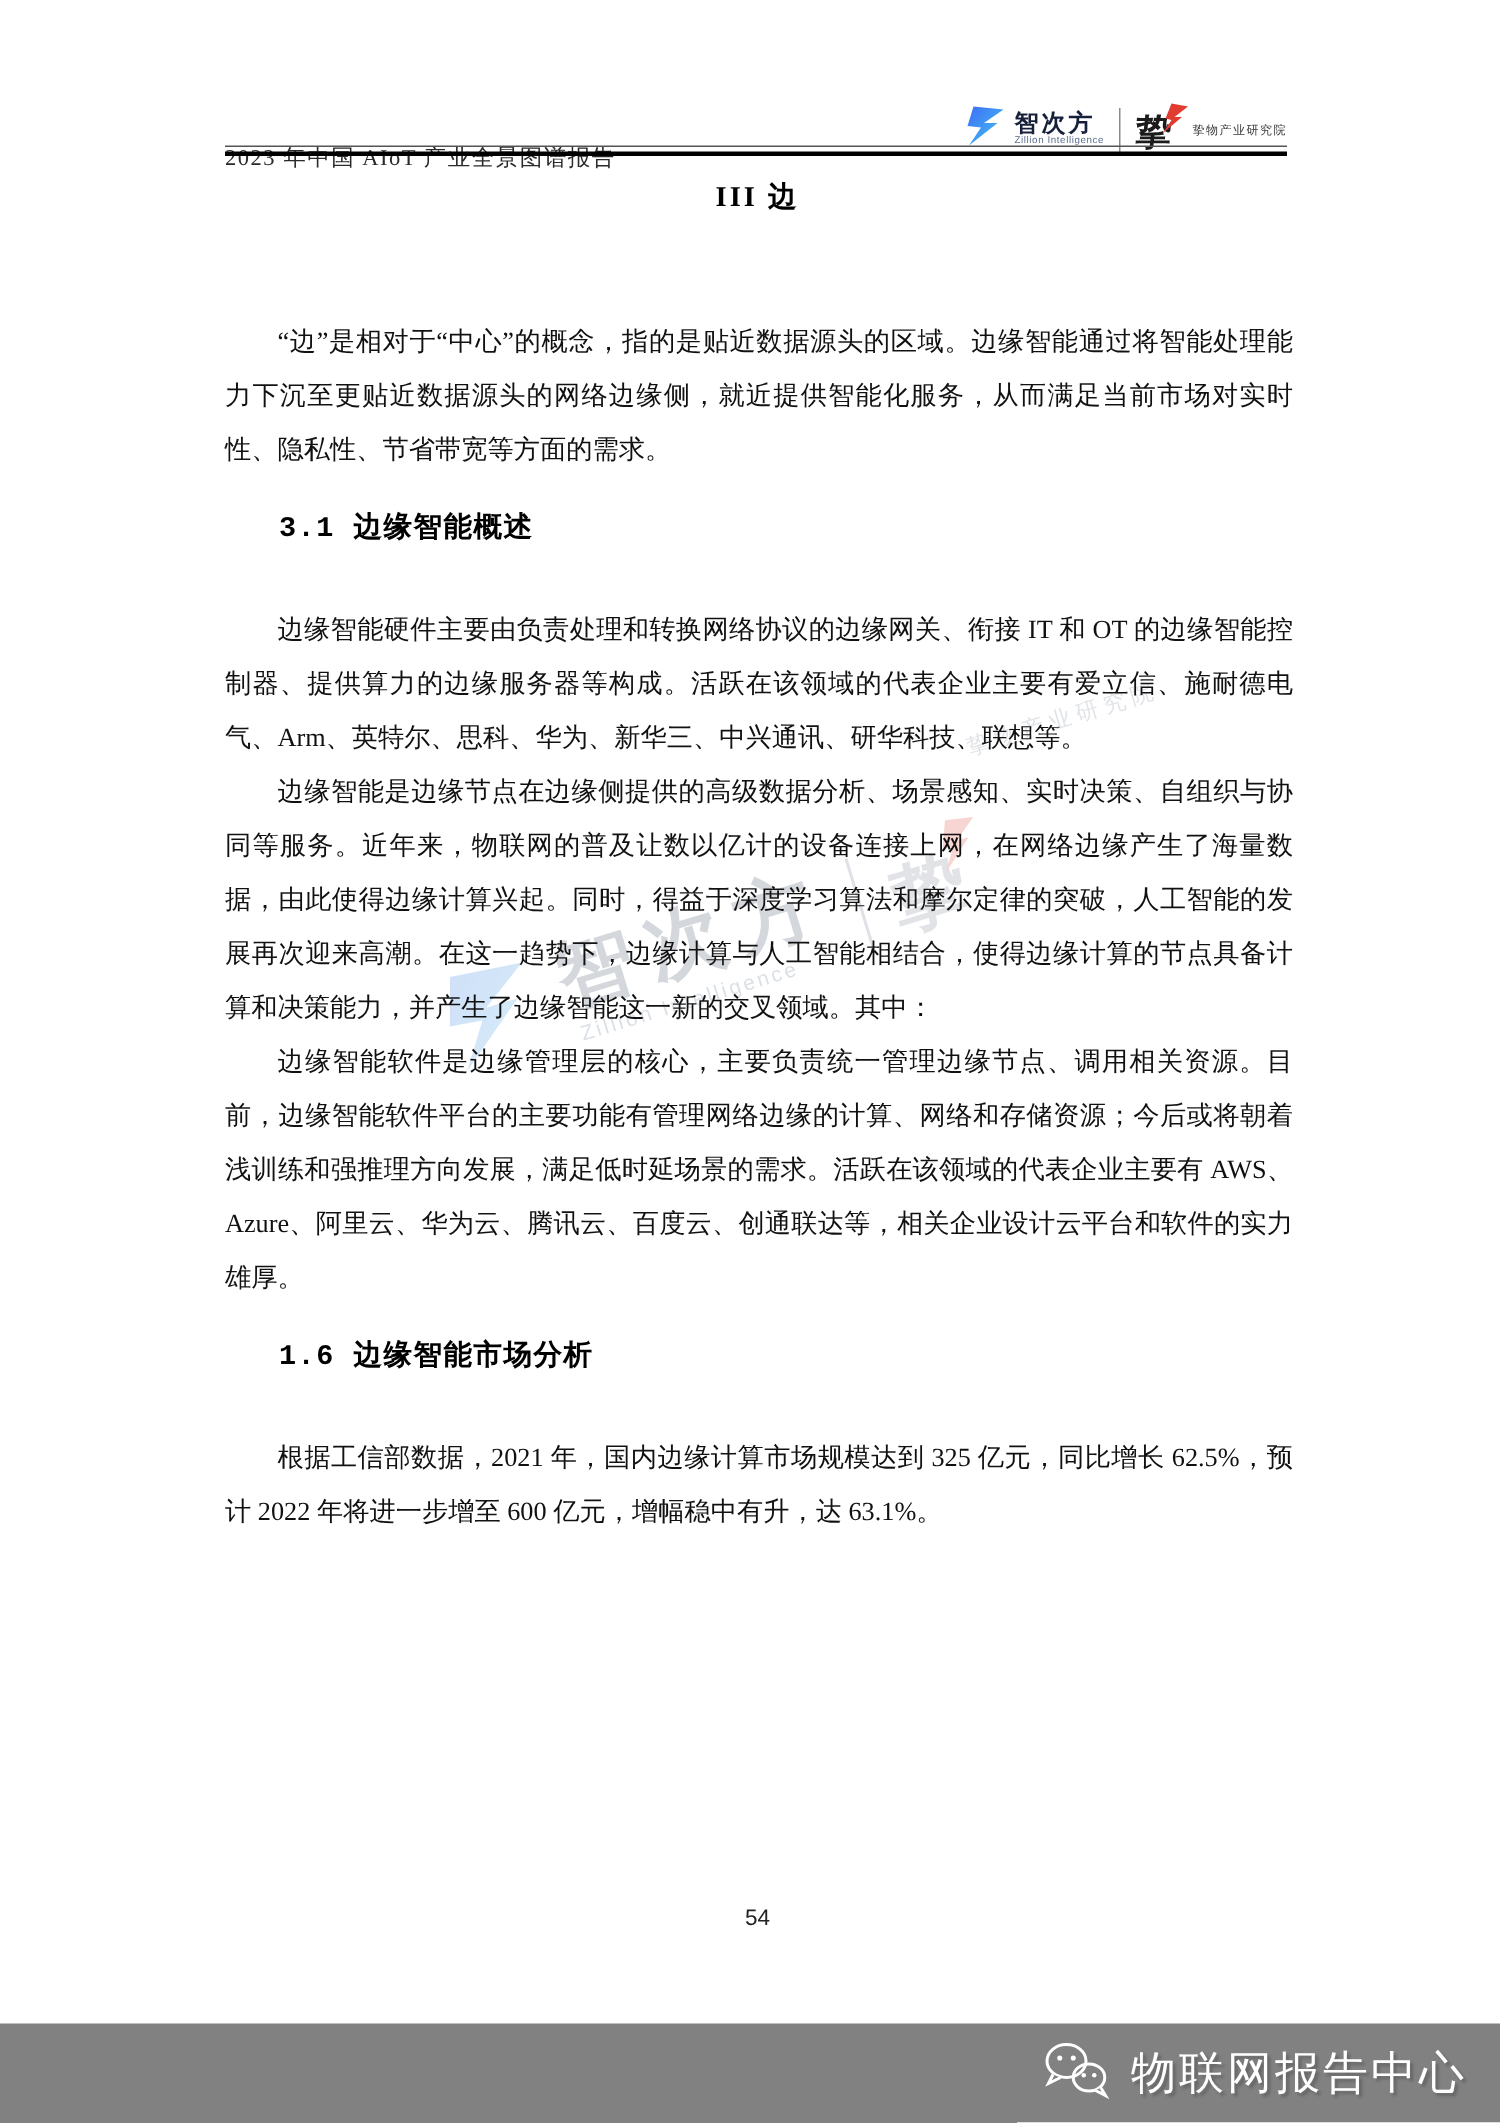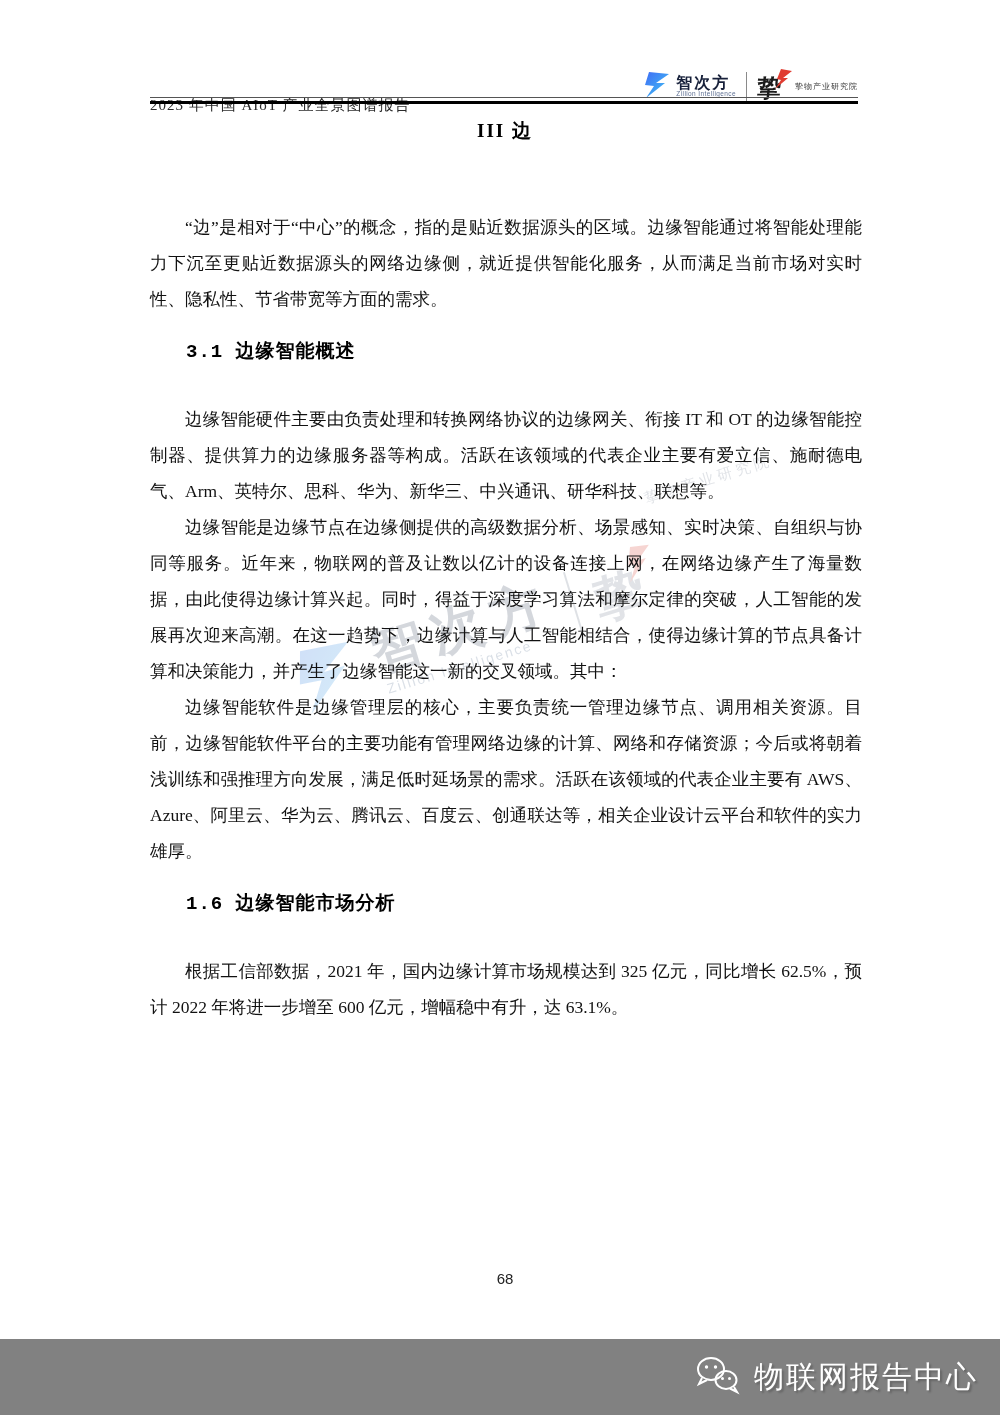--- a/index.html
+++ b/index.html
@@ -73,21 +73,21 @@
 
   
   .page-number {
     position:absolute; left:150px; width:710px; top:1270px;
     text-align:center; font-family:"Liberation Sans",sans-serif;
     font-size:15px; color:#222;
   }
 
   
   .bottom-bar {
-    position:absolute; left:0; right:0; bottom:0; height:76px;
+    position:absolute; left:0; right:0; bottom:0; height:66px;
     background:#818181;
     display:flex; align-items:center; justify-content:flex-end;
     padding-right:22px; gap:14px;
   }
   .bar-label {
     font-family:"Liberation Sans","DejaVu Sans",sans-serif;
     font-size:30px; color:#ffffff; letter-spacing:2px;
     text-shadow:2px 2px 2px rgba(0,0,0,0.22);
   }
 </style>
@@ -168,21 +168,21 @@
 
   <div class="sec-heading">3.1 边缘智能概述</div>
   <p>边缘智能硬件主要由负责处理和转换网络协议的边缘网关、衔接 IT 和 OT 的边缘智能控制器、提供算力的边缘服务器等构成。活跃在该领域的代表企业主要有爱立信、施耐德电气、Arm、英特尔、思科、华为、新华三、中兴通讯、研华科技、联想等。</p>
   <p>边缘智能是边缘节点在边缘侧提供的高级数据分析、场景感知、实时决策、自组织与协同等服务。近年来，物联网的普及让数以亿计的设备连接上网，在网络边缘产生了海量数据，由此使得边缘计算兴起。同时，得益于深度学习算法和摩尔定律的突破，人工智能的发展再次迎来高潮。在这一趋势下，边缘计算与人工智能相结合，使得边缘计算的节点具备计算和决策能力，并产生了边缘智能这一新的交叉领域。其中：</p>
   <p>边缘智能软件是边缘管理层的核心，主要负责统一管理边缘节点、调用相关资源。目前，边缘智能软件平台的主要功能有管理网络边缘的计算、网络和存储资源；今后或将朝着浅训练和强推理方向发展，满足低时延场景的需求。活跃在该领域的代表企业主要有 AWS、Azure、阿里云、华为云、腾讯云、百度云、创通联达等，相关企业设计云平台和软件的实力雄厚。</p>
 
   <div class="sec-heading">1.6 边缘智能市场分析</div>
   <p>根据工信部数据，2021 年，国内边缘计算市场规模达到 325 亿元，同比增长 62.5%，预计 2022 年将进一步增至 600 亿元，增幅稳中有升，达 63.1%。</p>
 </div>
 
-<div class="page-number">68</div>
+<div class="page-number">54</div>
 
 <div class="bottom-bar">
   <span>
     <svg width="46" height="40" viewBox="0 0 46 40">
       <g fill="none" stroke="#ffffff" stroke-width="2">
         <ellipse cx="17" cy="14" rx="13" ry="11"></ellipse>
         <path d="M8 23 L5 29 L13 25" fill="#818181" stroke-width="2"></path>
         <ellipse cx="32" cy="25" rx="10.5" ry="9"></ellipse>
         <path d="M40 32 L43 37 L36 33.5" fill="#818181" stroke-width="2"></path>
       </g>

